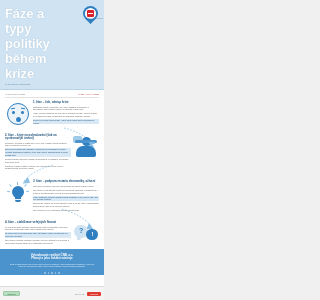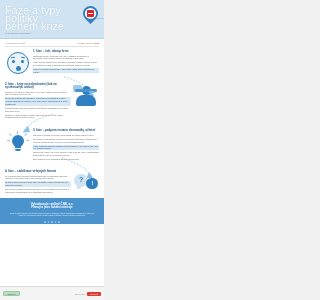--- a/index.html
+++ b/index.html
@@ -15,23 +15,23 @@
   
   .header {
     position:relative;
     background:#cfe3f2;
     padding:6px 4px 3px 5px;
     border-bottom:1px solid #b6d3e8;
     flex:0 0 auto;
   }
   .header-title {
     color:#ffffff;
-    font-size:11px;
-    font-weight:normal;
-    line-height:8px;
+    font-size:13px;
+    font-weight:bold;
+    line-height:15px;
     letter-spacing:-0.1px;
     width:62px;
     text-shadow:0 0 1px rgba(40,90,130,.35);
   }
   .header-sub {
     margin-top:2px;
     font-size:2.5px;
     color:#5f86a4;
     letter-spacing:0.1px;
   }

